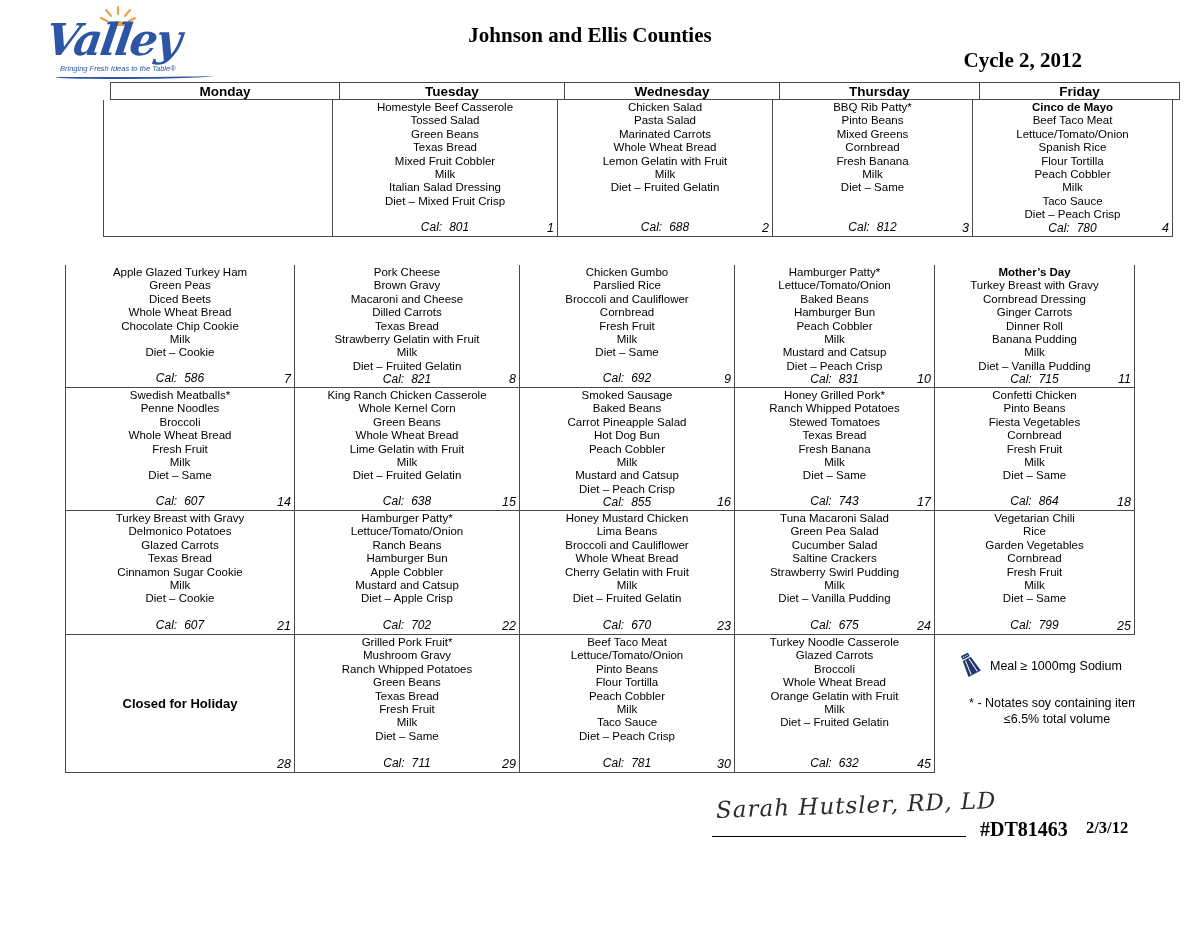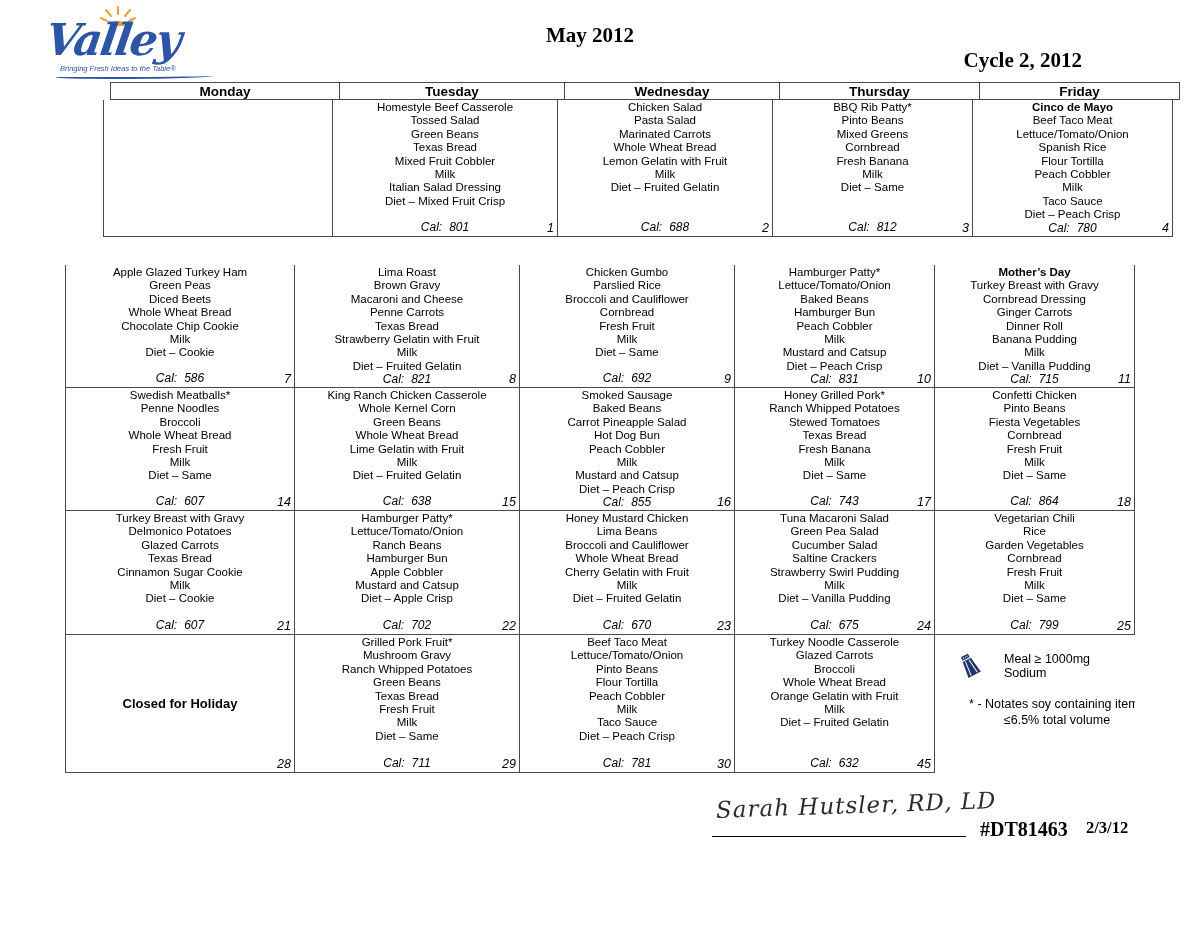--- a/index.html
+++ b/index.html
@@ -34,21 +34,21 @@
   .cell-title{font-weight:bold;}
   .cell-footer{margin-top:auto;text-align:center;font-style:italic;font-size:12px;line-height:13px;padding-bottom:1px;}
   .cal-value{margin-left:7px;}
   .day-num{position:absolute;right:3px;bottom:1px;font-style:italic;font-size:12.5px;line-height:13px;}
   .centered-cell{justify-content:center;align-items:center;}
   .centered-cell .cell-title{font-size:13px;}
   .no-border{border-right:none;border-bottom:none;}
 
   
   .notes{padding:16px 0 0 22px;text-align:left;}
-  .note-sodium{display:flex;align-items:center;gap:23px;font-size:12.5px;}
+  .note-sodium{display:flex;align-items:center;gap:9px;font-size:12.5px;}
   .shaker-wrap{display:inline-flex;}
   .note-soy{margin-top:16px;width:196px;text-align:center;font-size:12.5px;line-height:16px;}
 
   
   .signature{position:absolute;left:716px;top:792px;font-family:"DejaVu Serif",serif;font-style:italic;
              font-size:23px;color:#2b2b2b;letter-spacing:1px;transform:rotate(-2deg);white-space:nowrap;}
   .sig-line{position:absolute;left:712px;top:836px;width:254px;border-top:1.7px solid #000;}
   .doc-id{position:absolute;left:980px;top:818px;font-family:"Liberation Serif",serif;font-weight:bold;font-size:20px;}
   .doc-date{position:absolute;left:1086px;top:818px;font-family:"Liberation Serif",serif;font-weight:bold;font-size:16.5px;}
 </style>
@@ -67,21 +67,21 @@
       </g>
       <path d="M12 20 A9 9 0 0 1 28 20 Z" fill="#ee9f3c"></path>
     </svg>
   </span>
   <div class="logo-text">Valley</div>
   <div class="logo-tagline">Bringing Fresh Ideas to the Table®</div>
   <div class="logo-swoosh"></div>
 </div>
 
 <div class="title-block">
-  <div>May 2012</div>
+  <div>Johnson and Ellis Counties</div>
 </div>
 <div class="cycle">Cycle 2, 2012</div>
 
 <div id="calendar">
     <div class="cal-row header-row" style="height: 18px; padding-left: 45px;">
       <div class="cell hcell col0">Monday</div>
       <div class="cell hcell col1">Tuesday</div>
       <div class="cell hcell col2">Wednesday</div>
       <div class="cell hcell col3">Thursday</div>
       <div class="cell hcell col4">Friday</div>
@@ -142,24 +142,24 @@
         <div class="item">Green Peas</div>
         <div class="item">Diced Beets</div>
         <div class="item">Whole Wheat Bread</div>
         <div class="item">Chocolate Chip Cookie</div>
         <div class="item">Milk</div>
         <div class="item">Diet – Cookie</div>
         <div class="cell-footer"><span class="cal-label">Cal:</span><span class="cal-value">586</span></div>
         <div class="day-num">7</div>
       </div>
       <div class="cell day-cell col1">
-        <div class="item">Lima Roast</div>
+        <div class="item">Pork Cheese</div>
         <div class="item">Brown Gravy</div>
         <div class="item">Macaroni and Cheese</div>
-        <div class="item">Penne Carrots</div>
+        <div class="item">Dilled Carrots</div>
         <div class="item">Texas Bread</div>
         <div class="item">Strawberry Gelatin with Fruit</div>
         <div class="item">Milk</div>
         <div class="item">Diet – Fruited Gelatin</div>
         <div class="cell-footer"><span class="cal-label">Cal:</span><span class="cal-value">821</span></div>
         <div class="day-num">8</div>
       </div>
       <div class="cell day-cell col2">
         <div class="item">Chicken Gumbo</div>
         <div class="item">Parslied Rice</div>

